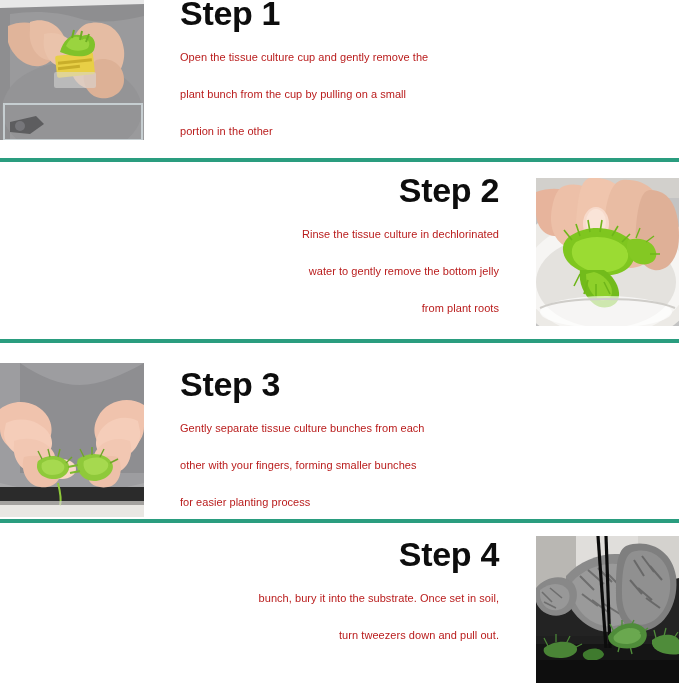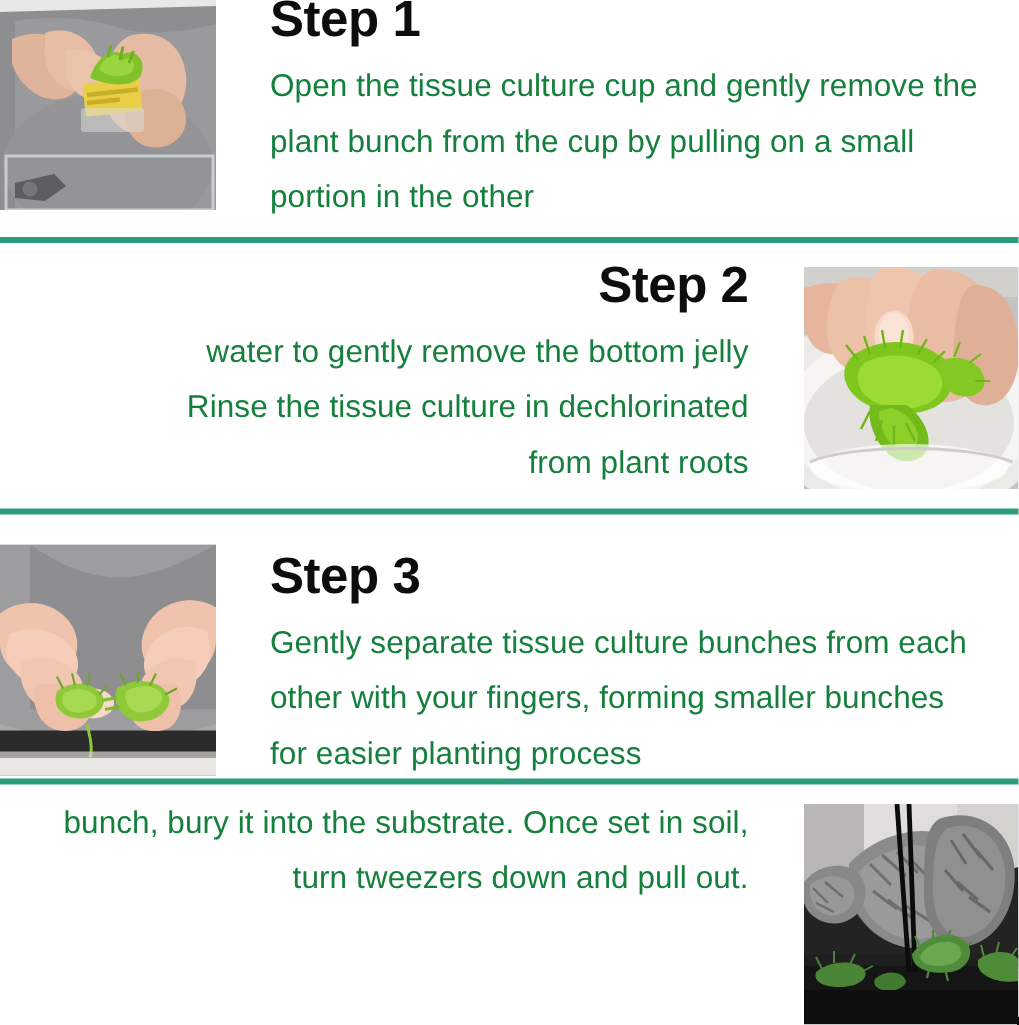--- a/index.html
+++ b/index.html
@@ -72,22 +72,22 @@
     letter-spacing: -0.3px;
     line-height: 38px;
     margin: 0;
   }
   .r1 .step-title { margin-top: -6px; }
   .r2 .step-title { margin-top: 9px; }
   .r3 .step-title { margin-top: 11px; }
   .r4 .step-title { margin-top: 12px; }
 
   .step-desc {
-    font-size: 21px;
-    color: #15803d;
+    font-size: 11px;
+    color: #b91c1c;
     line-height: 37px;
     margin: 0;
     padding-top: 7px;
     letter-spacing: 0.05px;
   }
   .step-desc .ln { display: block; white-space: nowrap; }
 </style>
 </head>
 <body>
 
@@ -159,22 +159,22 @@
             <path d="M100 60 L104 50 M110 64 L118 58 M114 76 L124 76"></path>
           </g>
         </g>
         <ellipse cx="70" cy="134" rx="66" ry="16" fill="#ffffff" opacity="0.65"></ellipse>
         <path d="M4 130 C 30 118, 110 118, 139 130" stroke="#cfcdc9" stroke-width="2" fill="none"></path>
       </svg>
     </div>
     <div class="text-block right-img">
       <div class="step-title">Step 2</div>
       <div class="step-desc">
+        <span class="ln">Rinse the tissue culture in dechlorinated</span>
         <span class="ln">water to gently remove the bottom jelly</span>
-        <span class="ln">Rinse the tissue culture in dechlorinated</span>
         <span class="ln">from plant roots</span>
       </div>
     </div>
   </div>
 
   <div class="divider d2"></div>
 
   <div class="step-row r3">
     <div class="photo p3">
       <svg viewBox="0 0 144 154" preserveAspectRatio="none">
@@ -259,20 +259,21 @@
           <path d="M116 104 C 126 96, 140 98, 143 104 L143 118 C 132 120, 118 116, 116 108 Z" fill="#4f8c3a"></path>
           <g stroke="#4f8c3a" stroke-width="1.3">
             <path d="M120 102 L118 94 M128 100 L130 92 M138 102 L142 96"></path>
           </g>
           <path d="M48 116 C 56 110, 66 112, 68 118 C 68 122, 60 126, 52 124 C 46 122, 46 118, 48 116 Z" fill="#3f7a2e"></path>
         </g>
         <rect x="0" y="124" width="143" height="23" fill="#0e0e0e"></rect>
       </svg>
     </div>
     <div class="text-block right-img">
+      <div class="step-title">Step 4</div>
       <div class="step-desc">
         <span class="ln">bunch, bury it into the substrate. Once set in soil,</span>
         <span class="ln">turn tweezers down and pull out.</span>
       </div>
     </div>
   </div>
 
 </div>
 
 </body></html>

